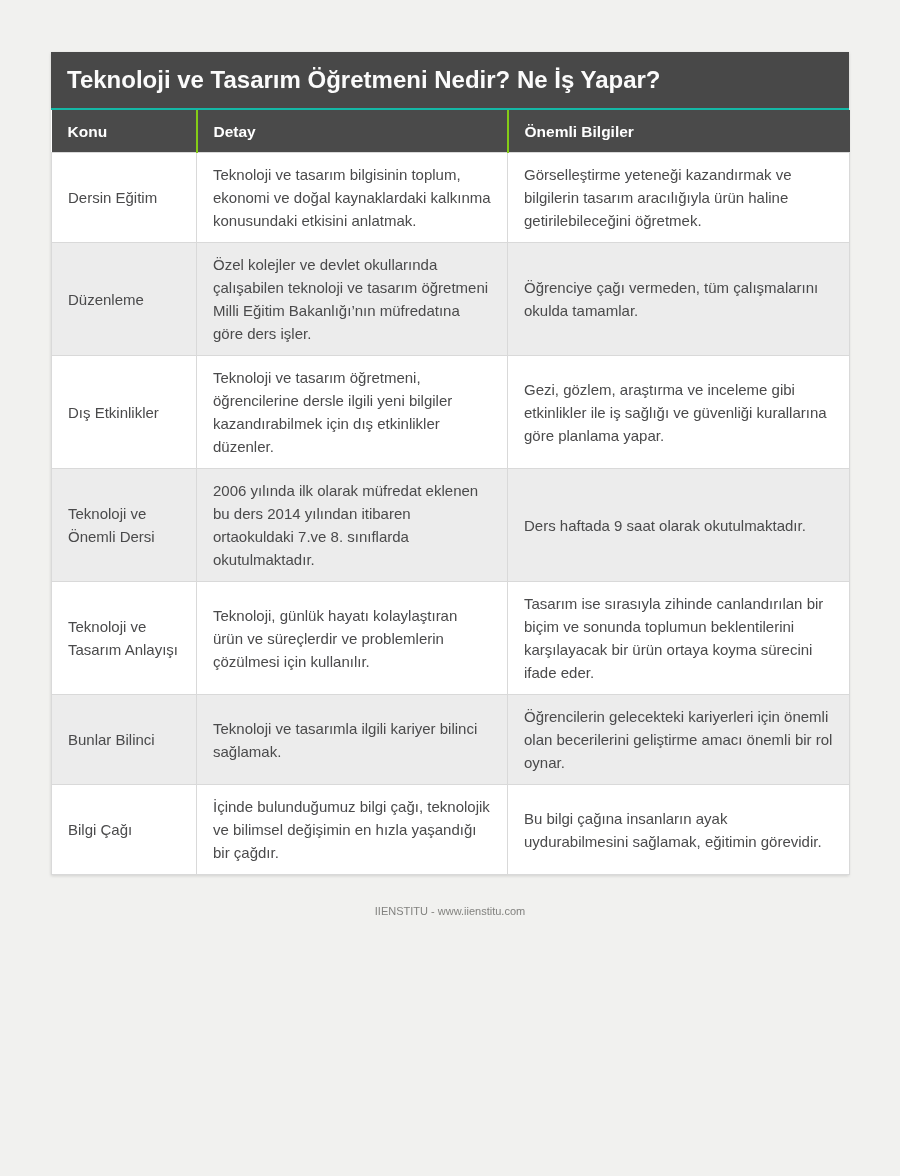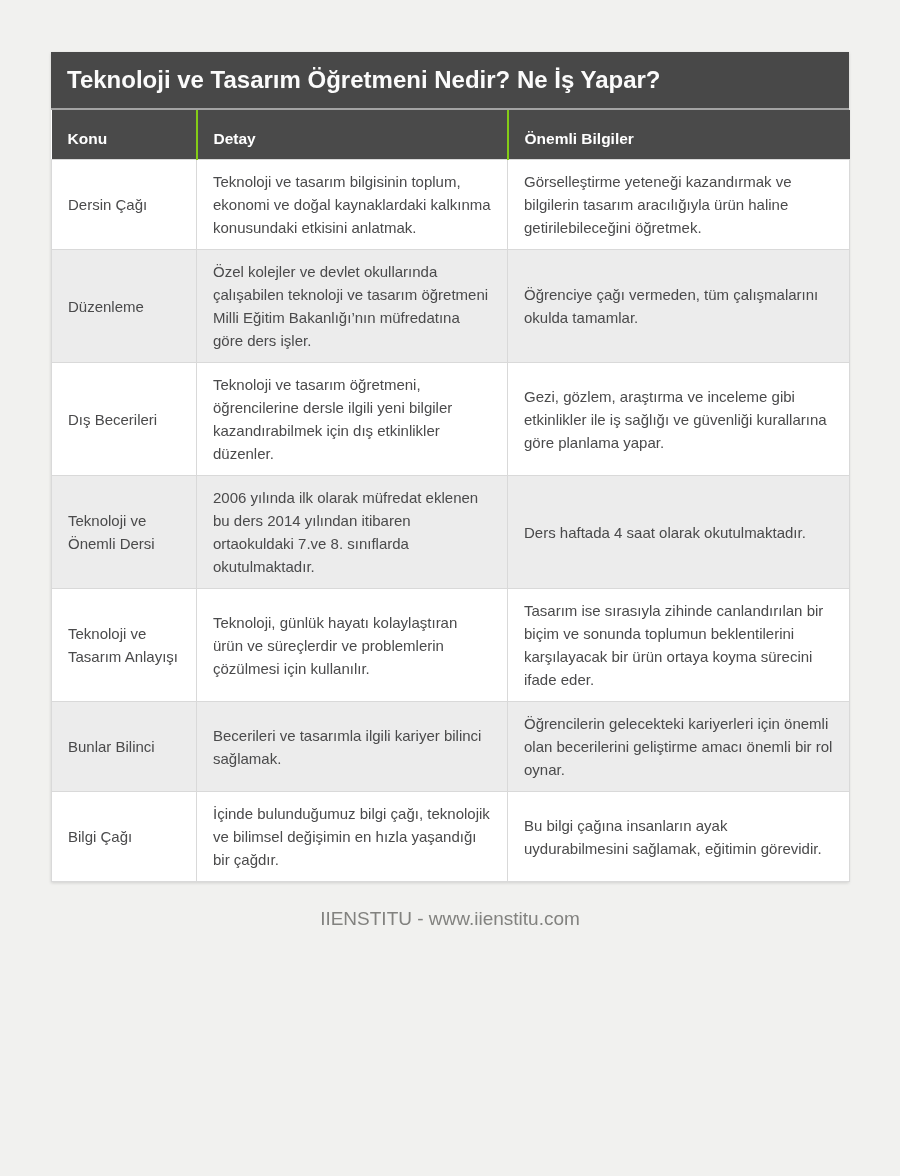--- a/index.html
+++ b/index.html
@@ -15,56 +15,56 @@
     box-shadow: 0 1px 3px rgba(0,0,0,0.14);
     background: #ffffff;
   }
   .card-title {
     background: #484848;
     color: #fbfbfb;
     font-size: 24px;
     font-weight: bold;
     line-height: 28px;
     padding: 14px 16px;
-    border-bottom: 2px solid #a3a3a3;
+    border-bottom: 2px solid #14b8a6;
   }
   table {
     width: 100%;
     border-collapse: collapse;
     table-layout: fixed;
     background: #ffffff;
   }
   col.c-konu   { width: 145px; }
   col.c-detay  { width: 311px; }
   col.c-onemli { width: 342px; }
   thead th {
     background: #4a4a4a;
     color: #ffffff;
     text-align: left;
     font-size: 15.5px;
     font-weight: bold;
     line-height: 21px;
-    padding: 18px 16px 10px;
+    padding: 11px 16px 10px;
   }
   thead th + th { border-left: 2px solid #84cc16; }
   tbody td {
     font-size: 15px;
     line-height: 23px;
     color: #4a4a4b;
     padding: 10px 16px;
     vertical-align: middle;
     border: 1px solid #d9d9d9;
     word-wrap: break-word;
   }
   tbody tr { background: #ffffff; }
   tbody tr:nth-child(even) { background: #ececec; }
   .footer {
     text-align: center;
     color: #82827f;
-    font-size: 19px;
+    font-size: 11px;
     line-height: 21px;
     margin-top: 26px;
   }
 </style>
 </head>
 <body>
 
 <div class="card">
   <div class="card-title">Teknoloji ve Tasarım Öğretmeni Nedir? Ne İş Yapar?</div>
 
@@ -76,47 +76,47 @@
     </colgroup>
     <thead>
       <tr>
         <th>Konu</th>
         <th>Detay</th>
         <th>Önemli Bilgiler</th>
       </tr>
     </thead>
     <tbody>
         <tr>
-          <td>Dersin Çağı</td>
+          <td>Dersin Eğitim</td>
           <td>Teknoloji ve tasarım bilgisinin toplum, ekonomi ve doğal kaynaklardaki kalkınma konusundaki etkisini anlatmak.</td>
           <td>Görselleştirme yeteneği kazandırmak ve bilgilerin tasarım aracılığıyla ürün haline getirilebileceğini öğretmek.</td>
         </tr>
         <tr>
           <td>Düzenleme</td>
           <td>Özel kolejler ve devlet okullarında çalışabilen teknoloji ve tasarım öğretmeni Milli Eğitim Bakanlığı’nın müfredatına göre ders işler.</td>
           <td>Öğrenciye çağı vermeden, tüm çalışmalarını okulda tamamlar.</td>
         </tr>
         <tr>
-          <td>Dış Becerileri</td>
+          <td>Dış Etkinlikler</td>
           <td>Teknoloji ve tasarım öğretmeni, öğrencilerine dersle ilgili yeni bilgiler kazandırabilmek için dış etkinlikler düzenler.</td>
           <td>Gezi, gözlem, araştırma ve inceleme gibi etkinlikler ile iş sağlığı ve güvenliği kurallarına göre planlama yapar.</td>
         </tr>
         <tr>
           <td>Teknoloji ve Önemli Dersi</td>
           <td>2006 yılında ilk olarak müfredat eklenen bu ders 2014 yılından itibaren ortaokuldaki 7.ve 8. sınıflarda okutulmaktadır.</td>
-          <td>Ders haftada 4 saat olarak okutulmaktadır.</td>
+          <td>Ders haftada 9 saat olarak okutulmaktadır.</td>
         </tr>
         <tr>
           <td>Teknoloji ve Tasarım Anlayışı</td>
           <td>Teknoloji, günlük hayatı kolaylaştıran ürün ve süreçlerdir ve problemlerin çözülmesi için kullanılır.</td>
           <td>Tasarım ise sırasıyla zihinde canlandırılan bir biçim ve sonunda toplumun beklentilerini karşılayacak bir ürün ortaya koyma sürecini ifade eder.</td>
         </tr>
         <tr>
           <td>Bunlar Bilinci</td>
-          <td>Becerileri ve tasarımla ilgili kariyer bilinci sağlamak.</td>
+          <td>Teknoloji ve tasarımla ilgili kariyer bilinci sağlamak.</td>
           <td>Öğrencilerin gelecekteki kariyerleri için önemli olan becerilerini geliştirme amacı önemli bir rol oynar.</td>
         </tr>
         <tr>
           <td>Bilgi Çağı</td>
           <td>İçinde bulunduğumuz bilgi çağı, teknolojik ve bilimsel değişimin en hızla yaşandığı bir çağdır.</td>
           <td>Bu bilgi çağına insanların ayak uydurabilmesini sağlamak, eğitimin görevidir.</td>
         </tr>
       </tbody>
   </table>
 </div>

